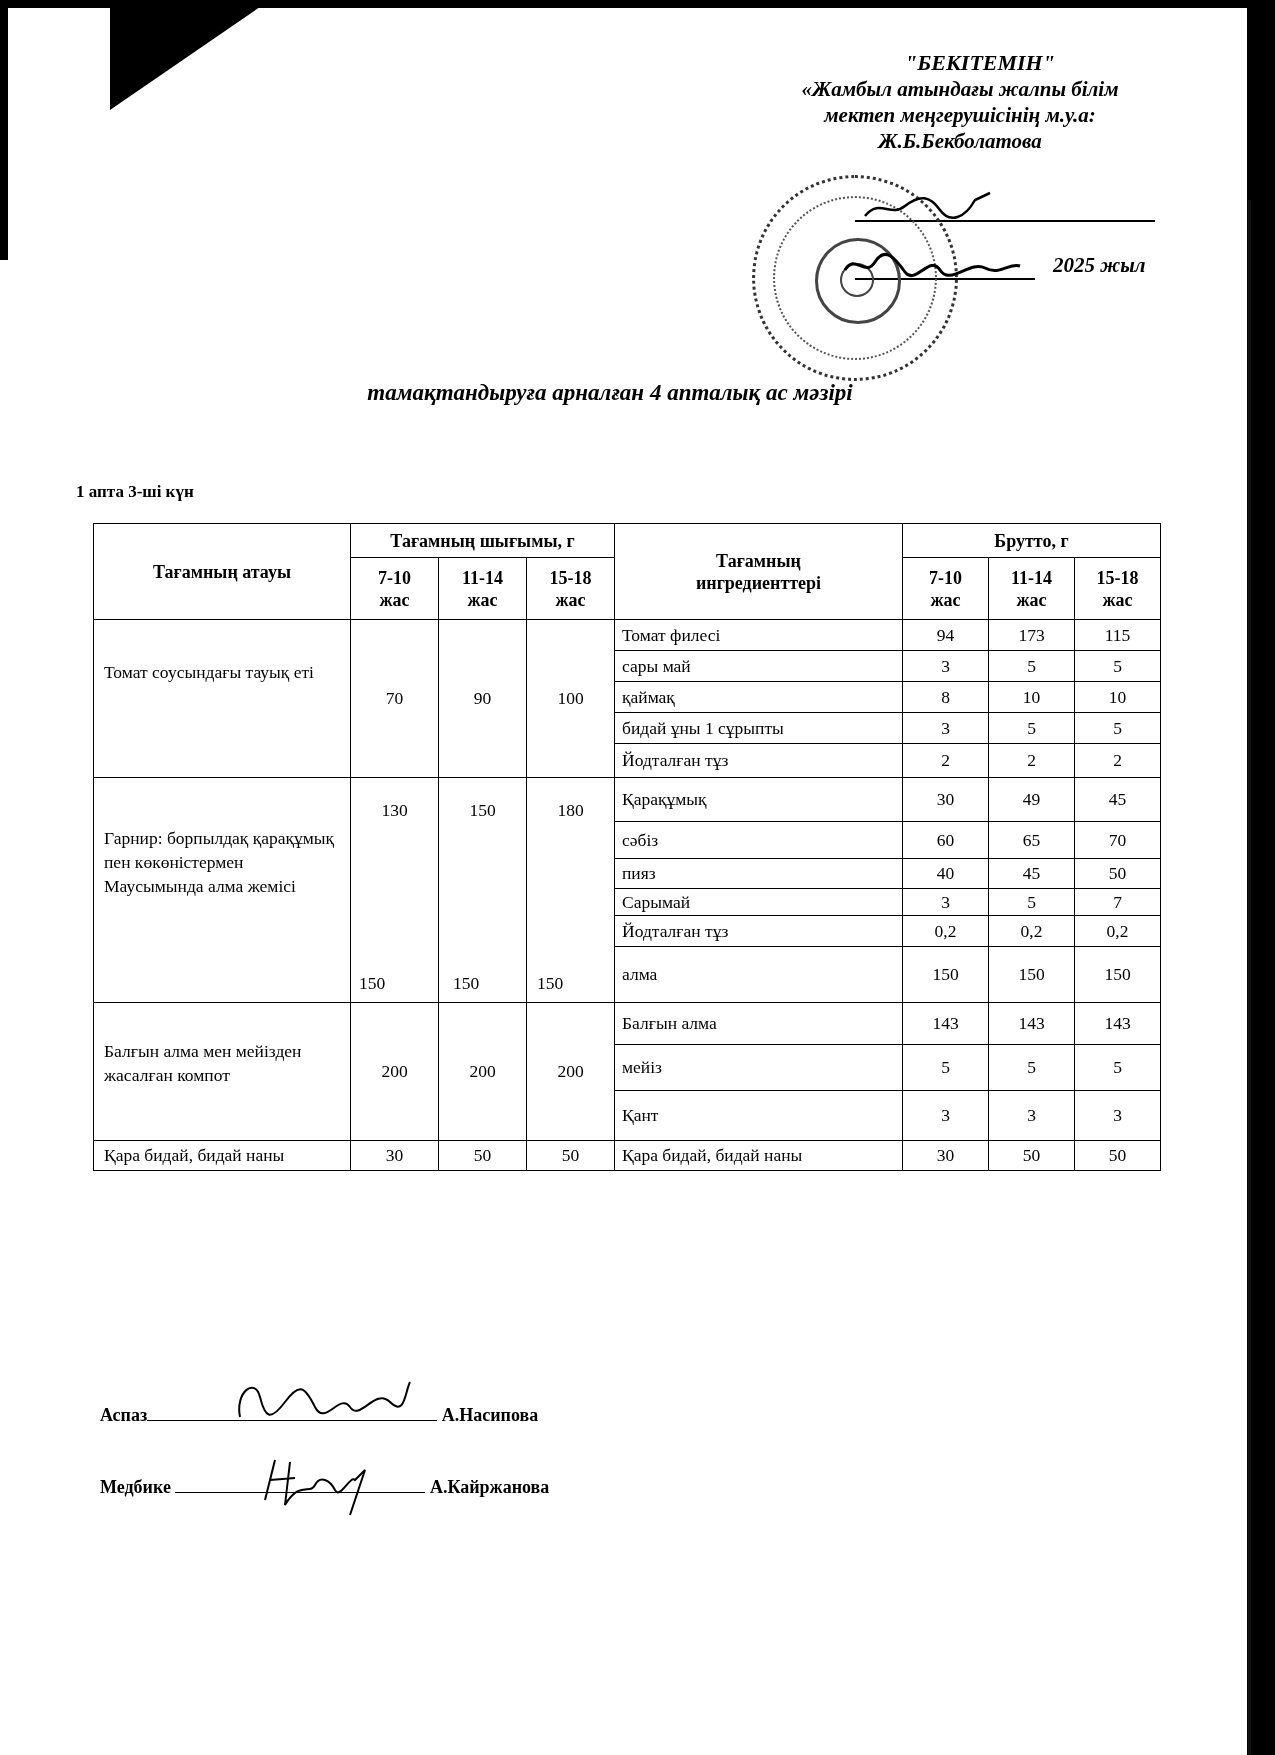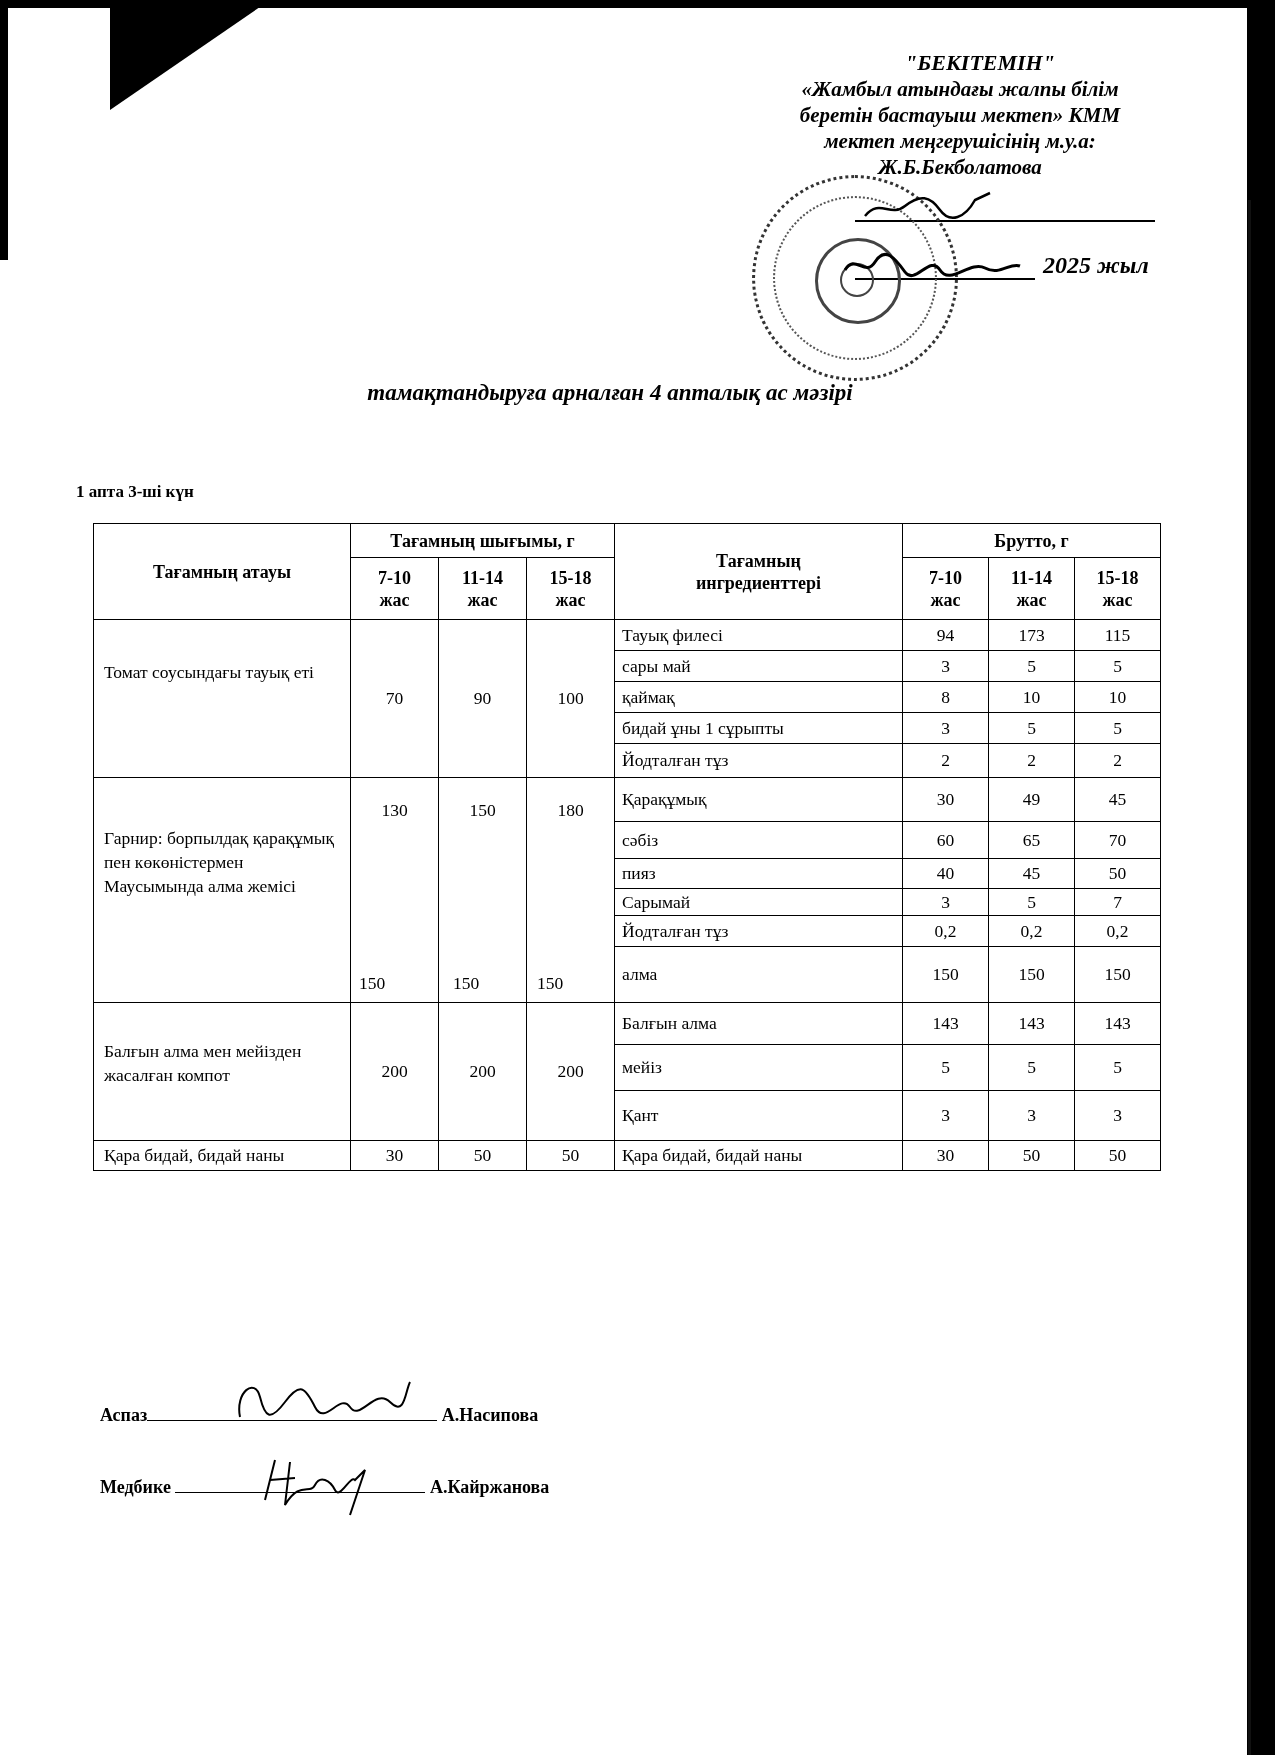--- a/index.html
+++ b/index.html
@@ -13,21 +13,21 @@
   .scan-edge-right-line { position: absolute; top: 200px; right: 24px; width: 3px; height: 1555px; background: #111; }
   .scan-corner-top { position: absolute; top: 0; left: 0; width: 1275px; height: 8px; background: #000; }
   .scan-corner-left { position: absolute; top: 0; left: 0; width: 8px; height: 260px; background: #000; }
   .scan-tri { position: absolute; top: 0; left: 110px; width: 0; height: 0;
     border-top: 110px solid #000; border-right: 160px solid transparent; border-left: 0 solid transparent; }
 
   .approval { position: absolute; top: 50px; left: 755px; width: 410px; text-align: center;
     font-weight: bold; font-style: italic; font-size: 21px; line-height: 26px; }
   .approval .head { font-size: 22px; padding-left: 40px; }
   .approval .sig-line { position: absolute; left: 100px; width: 300px; height: 0; border-bottom: 2px solid #000; }
-  .approval .year { position: absolute; left: 288px; top: 202px; font-size: 24px; white-space: nowrap; }
+  .approval .year { position: absolute; left: 298px; top: 202px; font-size: 21px; white-space: nowrap; }
 
   .stamp { position: absolute; left: 752px; top: 175px; width: 200px; height: 200px;
     border-radius: 50%; border: 3px dotted #333; }
   .stamp::before { content: ""; position: absolute; left: 18px; top: 18px; right: 18px; bottom: 18px;
     border-radius: 50%; border: 2px dotted #555; }
   .stamp-emblem { position: absolute; left: 60px; top: 60px; width: 80px; height: 80px; border-radius: 50%;
     border: 3px solid #444; }
   .stamp-emblem::before { content: ""; position: absolute; left: 22px; top: 22px; width: 30px; height: 30px;
     border-radius: 50%; border: 2px solid #444; }
 
@@ -59,21 +59,20 @@
 
 <div class="scan-corner-top"></div>
 <div class="scan-corner-left"></div>
 <div class="scan-tri"></div>
 <div class="scan-edge-right"></div>
 <div class="scan-edge-right-line"></div>
 
 <div class="approval">
   <div class="head">"БЕКІТЕМІН"</div>
   <div>«Жамбыл атындағы жалпы білім</div>
-  <div>беретін бастауыш мектеп» КММ</div>
   <div>мектеп меңгерушісінің м.у.а:</div>
   <div>Ж.Б.Бекболатова</div>
   <div class="sig-line" style="top:170px;"></div>
   <div class="sig-line" style="top:228px; width:180px;"></div>
   <div class="year">2025 жыл</div>
 </div>
 
 <div class="stamp">
   <div class="stamp-emblem"></div>
 </div>
@@ -116,21 +115,21 @@
     <th><span>7-10</span><br><span>жас</span></th>
     <th><span>11-14</span><br><span>жас</span></th>
     <th><span>15-18</span><br><span>жас</span></th>
   </tr>
 
   <tr style="height:31px;">
     <td rowspan="5" class="dish" style="padding-top:40px !important;">Томат соусындағы тауық еті</td>
     <td rowspan="5" class="num">70</td>
     <td rowspan="5" class="num">90</td>
     <td rowspan="5" class="num">100</td>
-    <td class="ing">Тауық филесі</td>
+    <td class="ing">Томат филесі</td>
     <td class="num">94</td>
     <td class="num">173</td>
     <td class="num">115</td>
   </tr>
   <tr style="height:31px;">
     <td class="ing">сары май</td>
     <td class="num">3</td>
     <td class="num">5</td>
     <td class="num">5</td>
   </tr>

